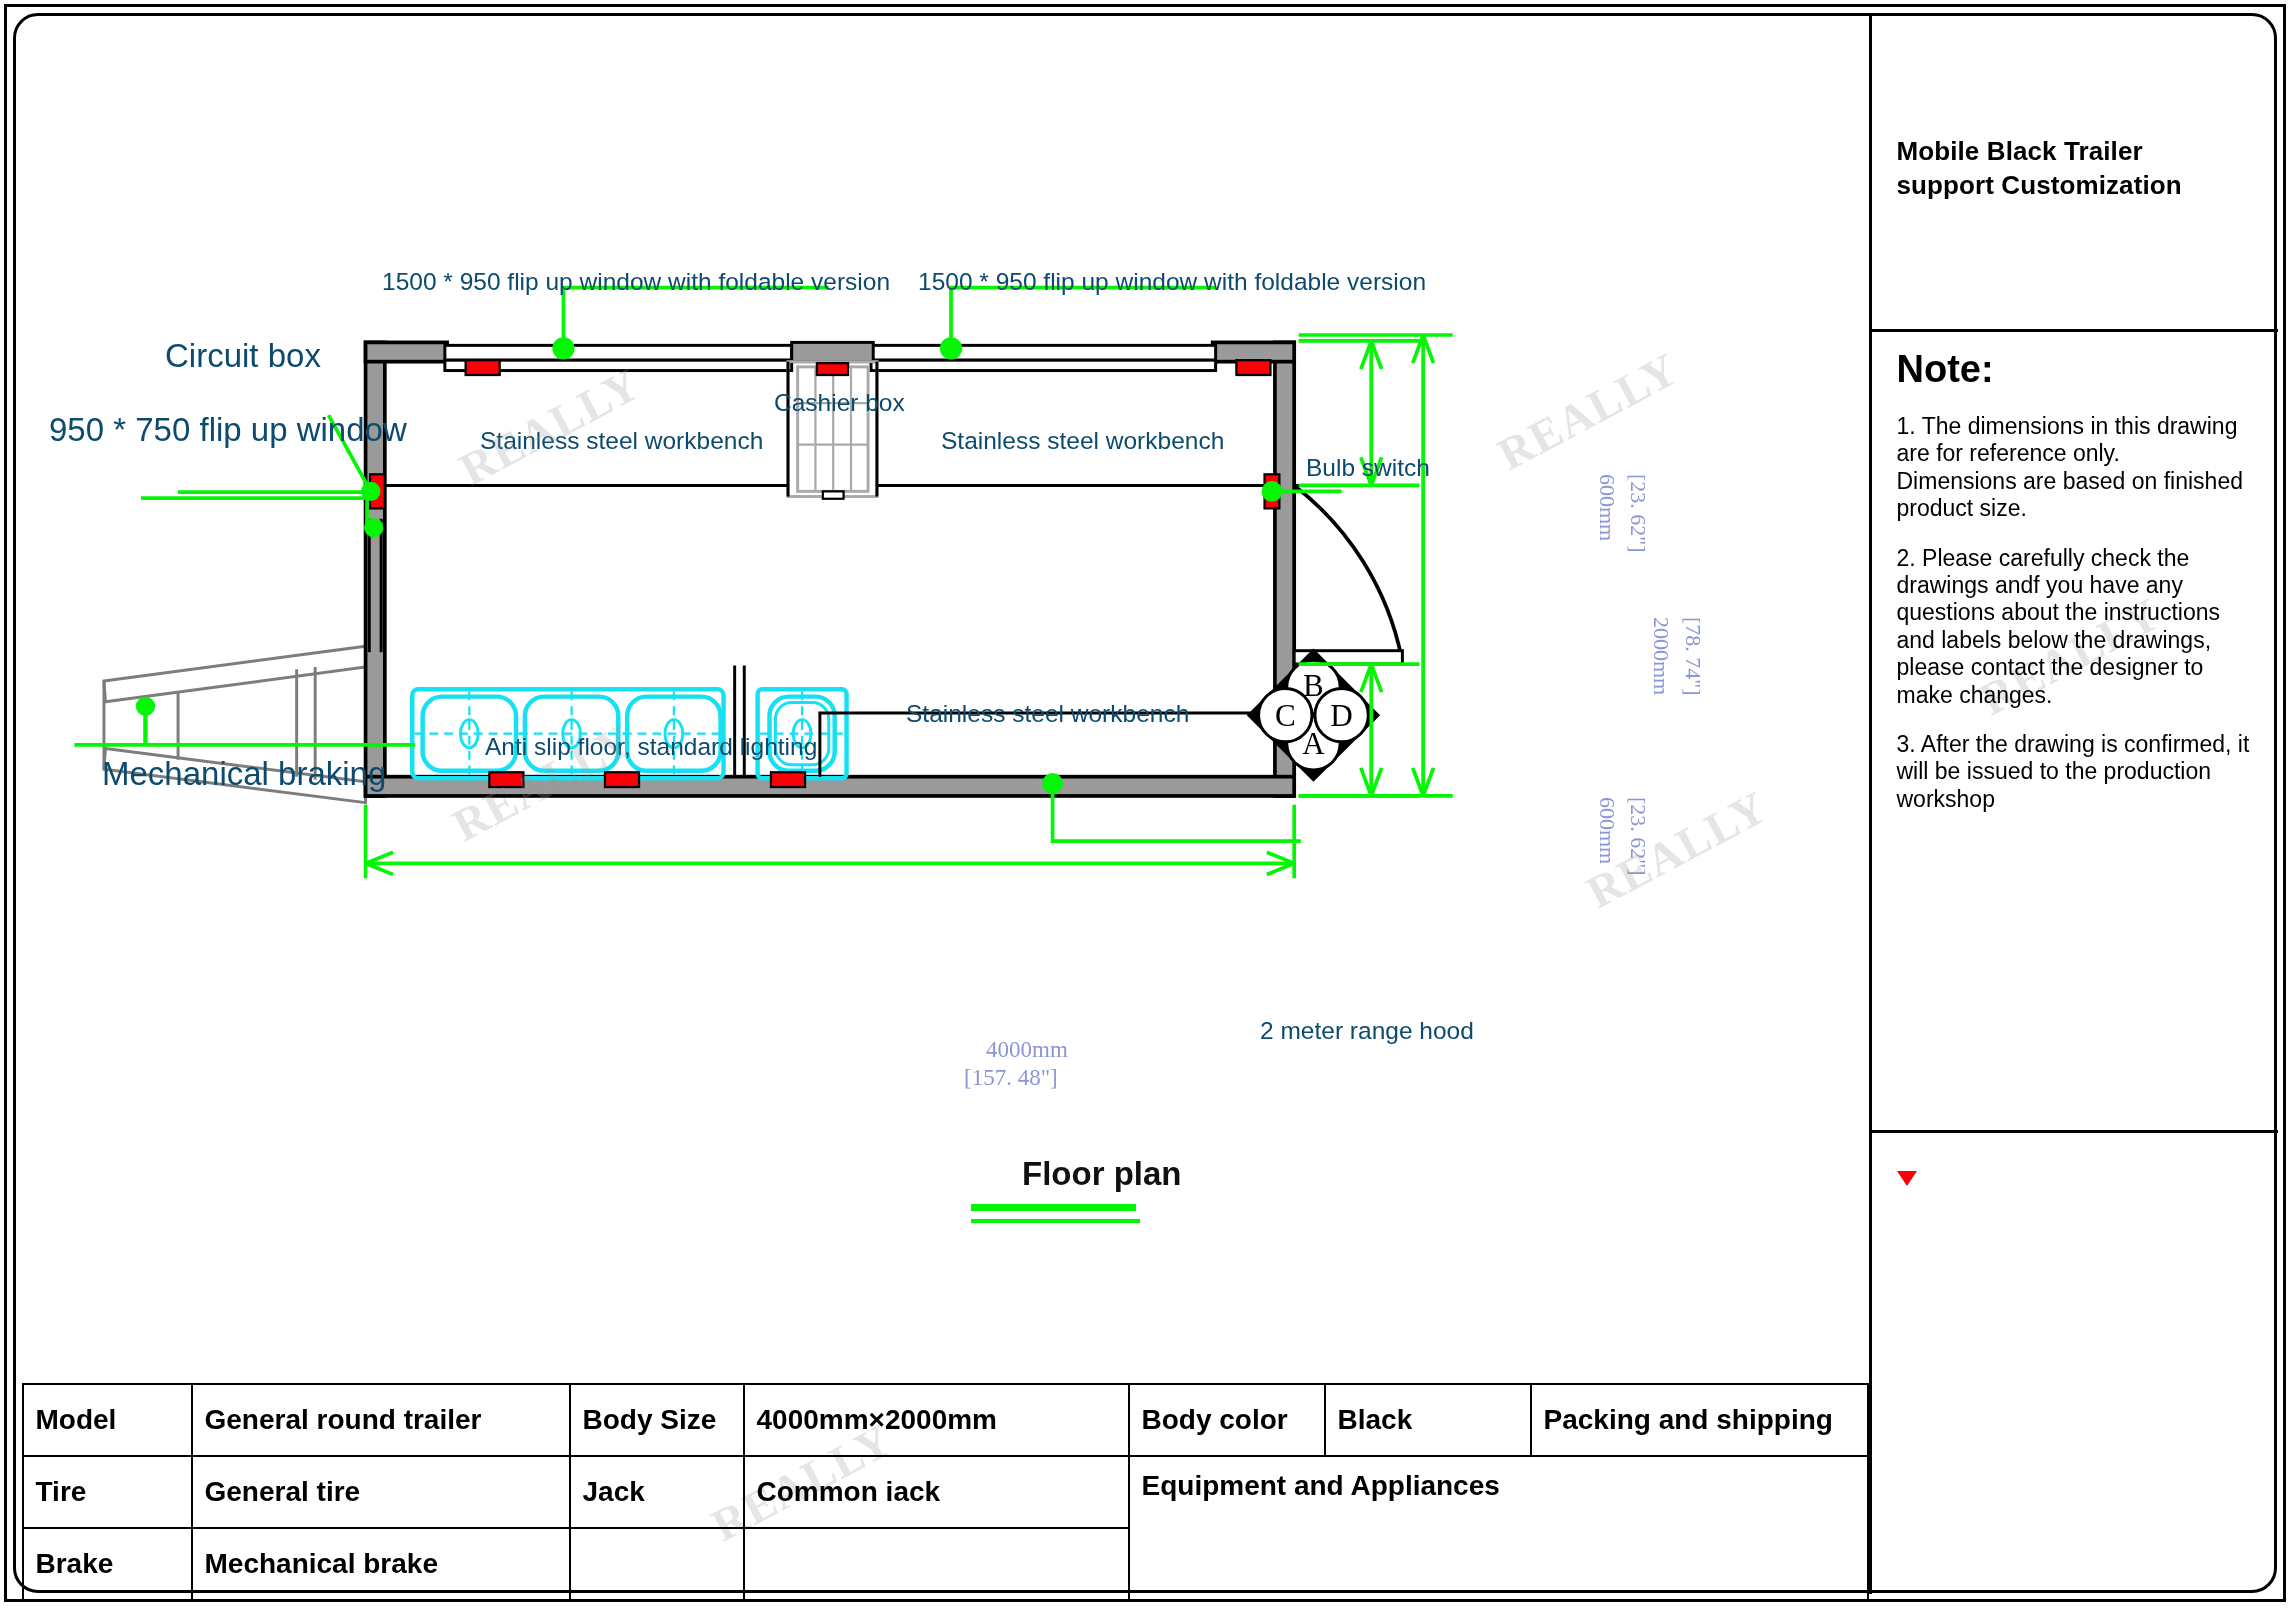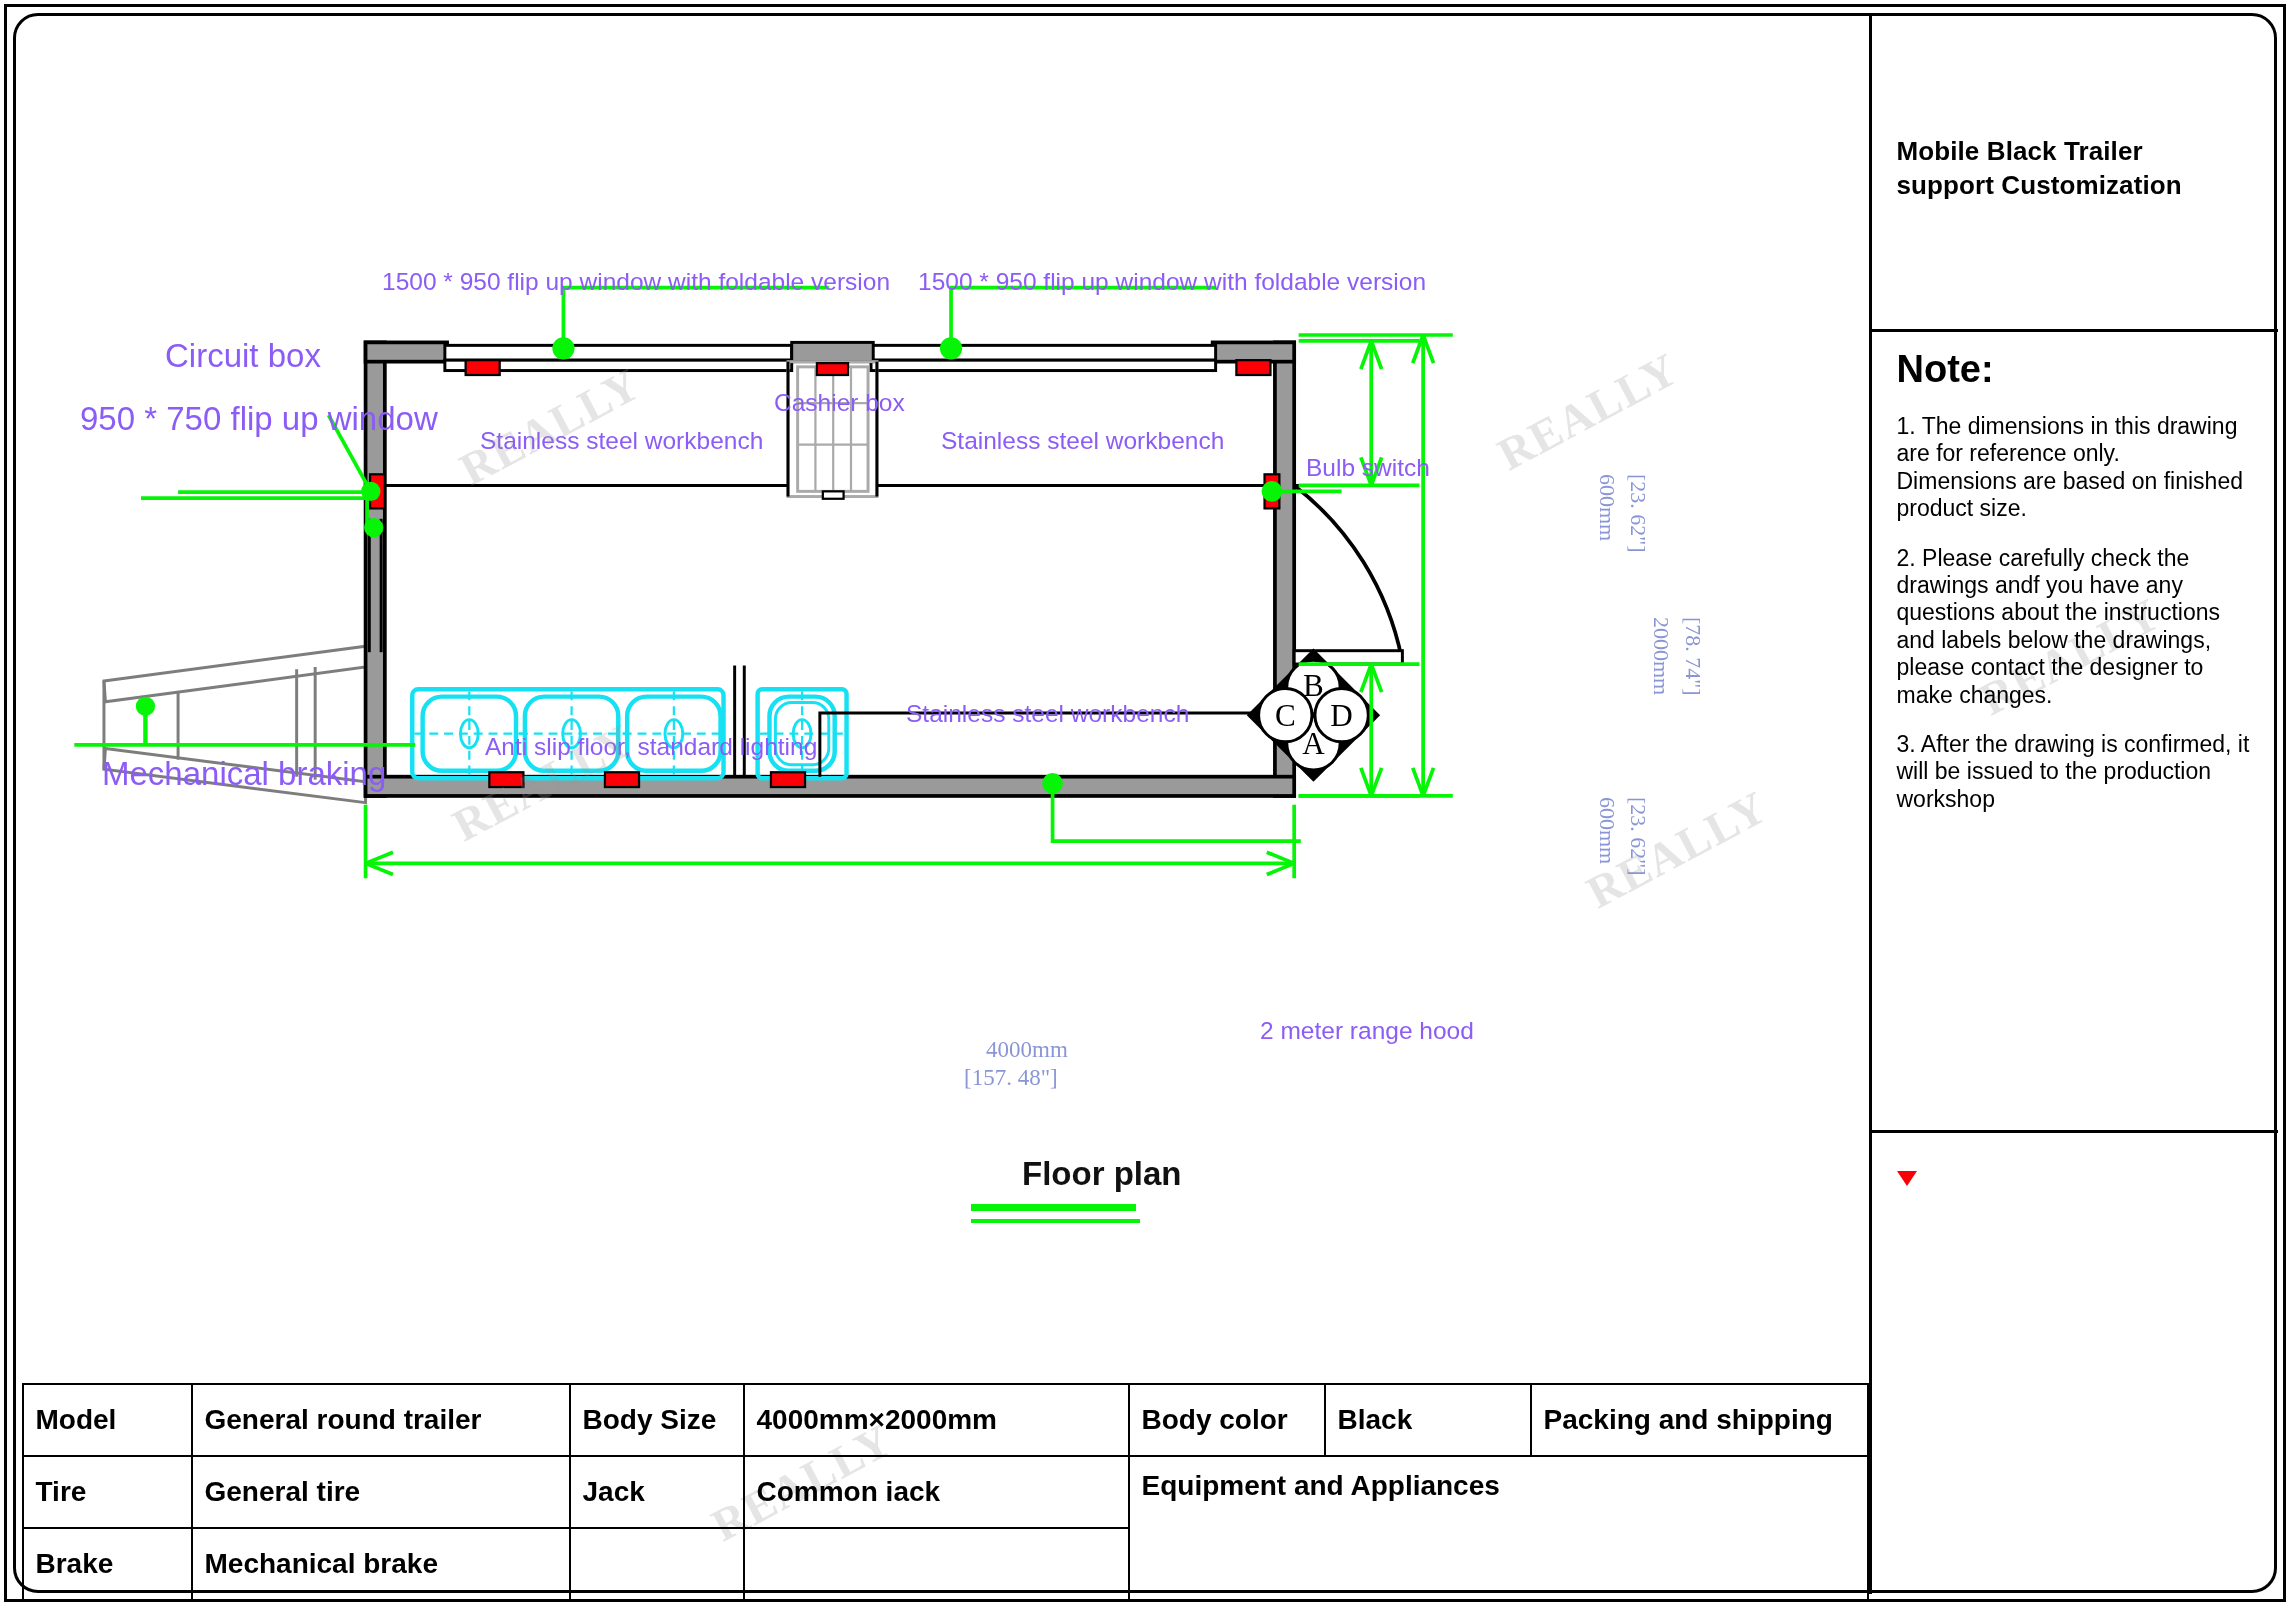--- a/index.html
+++ b/index.html
@@ -48,21 +48,21 @@
   #spec-table td{
     border:2.2px solid #000;font-size:28px;font-weight:bold;padding:0 12px;
     white-space:nowrap;vertical-align:middle;height:70px;
   }
 
   
   #drawing{position:absolute;left:0;top:0;width:1868px;height:1334px;}
   #drawing svg{display:block;}
 
   
-  .lbl{position:absolute;font-size:24.5px;color:#8b5cf6;white-space:nowrap;}
+  .lbl{position:absolute;font-size:24.5px;color:#0c4a6e;white-space:nowrap;}
   .lbl-big{font-size:33px;}
   .dim{position:absolute;font-family:"Liberation Serif", serif;color:#8a95d6;white-space:nowrap;}
   .dim-v{transform-origin:0 0;}
   #floorplan-title{
     position:absolute;left:975px;top:1155px;font-size:33px;font-weight:bold;color:#111;margin-left:47px;
   }
   .fp-underline{position:absolute;background:#06f406;}
 
   
   .wm{
@@ -255,21 +255,21 @@
 
       <path d="M1752,896 L1915,896 M1752,1074 L1915,1074"></path>
       <path d="M1850,896 L1850,1074"></path>
       <path d="M1850,896 L1836,934 M1850,896 L1864,934"></path>
       <path d="M1850,1074 L1836,1036 M1850,1074 L1864,1036"></path>
     </g>
   </svg>
 </div>
 
 <div class="lbl lbl-big" style="left:165px;top:337px;">Circuit box</div>
-<div class="lbl lbl-big" style="left:49px;top:400px;margin-left:31px;">950 * 750 flip up window</div>
+<div class="lbl lbl-big" style="left:49px;top:411px;">950 * 750 flip up window</div>
 <div class="lbl lbl-big" style="left:102px;top:755px;">Mechanical braking</div>
 
 <div class="lbl" style="left:382px;top:268px;">1500 * 950 flip up window with foldable version</div>
 <div class="lbl" style="left:918px;top:268px;">1500 * 950 flip up window with foldable version</div>
 
 <div class="lbl" style="left:774px;top:389px;">Cashier box</div>
 <div class="lbl" style="left:480px;top:427px;">Stainless steel workbench</div>
 <div class="lbl" style="left:941px;top:427px;">Stainless steel workbench</div>
 <div class="lbl" style="left:906px;top:700px;">Stainless steel workbench</div>
 <div class="lbl" style="left:485px;top:697px;margin-top:36px;">Anti slip floor, standard lighting</div>

